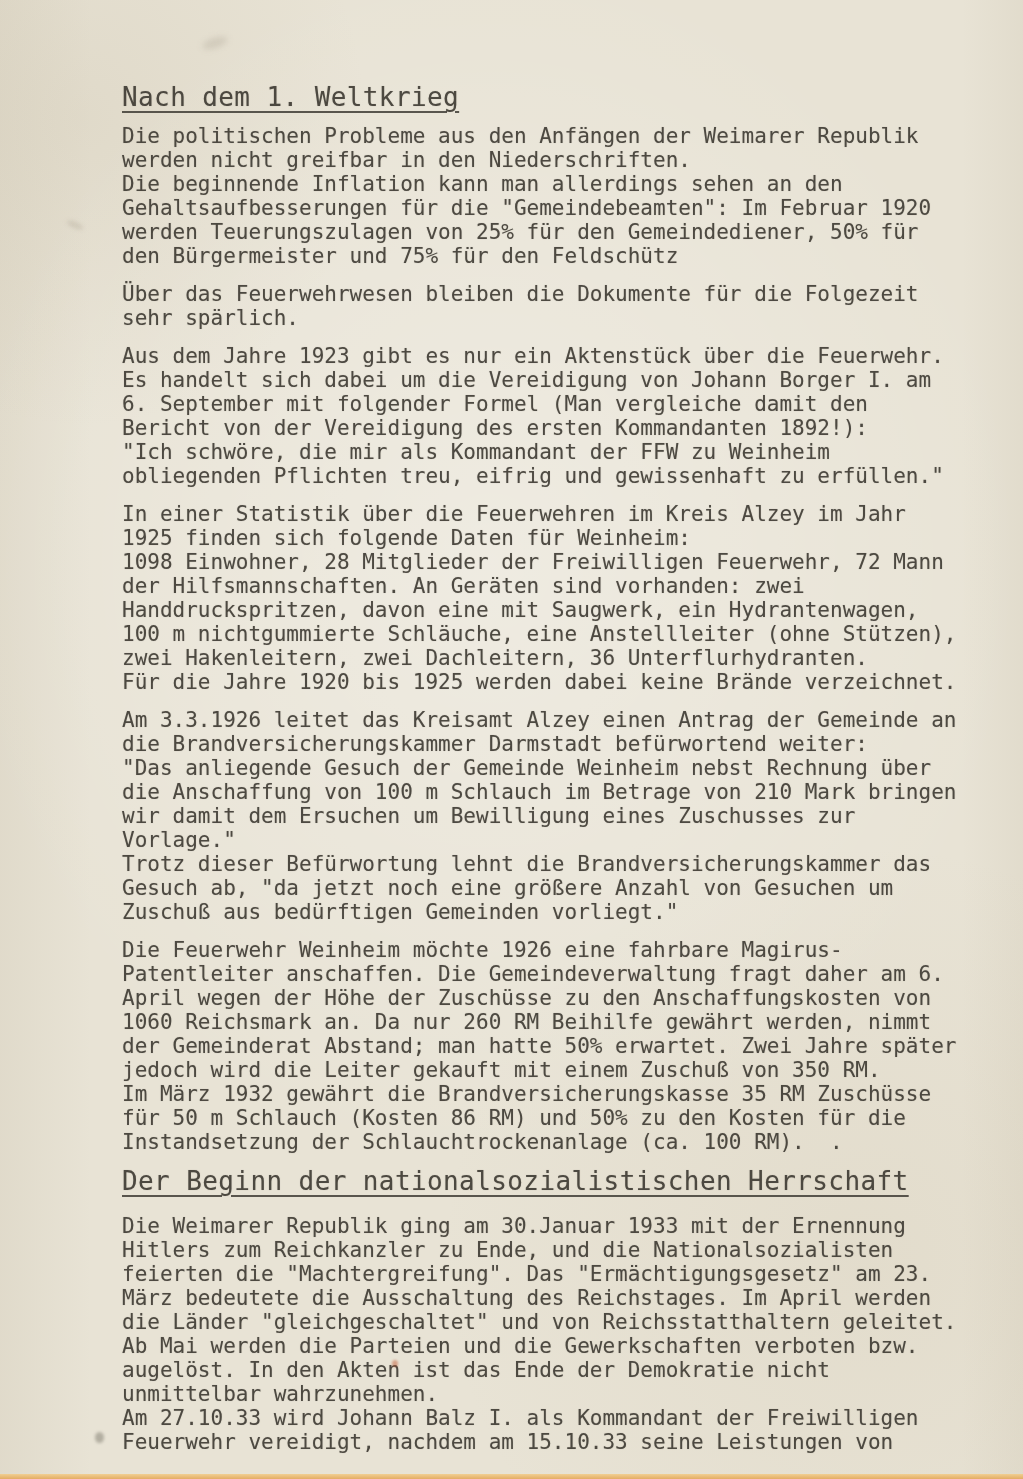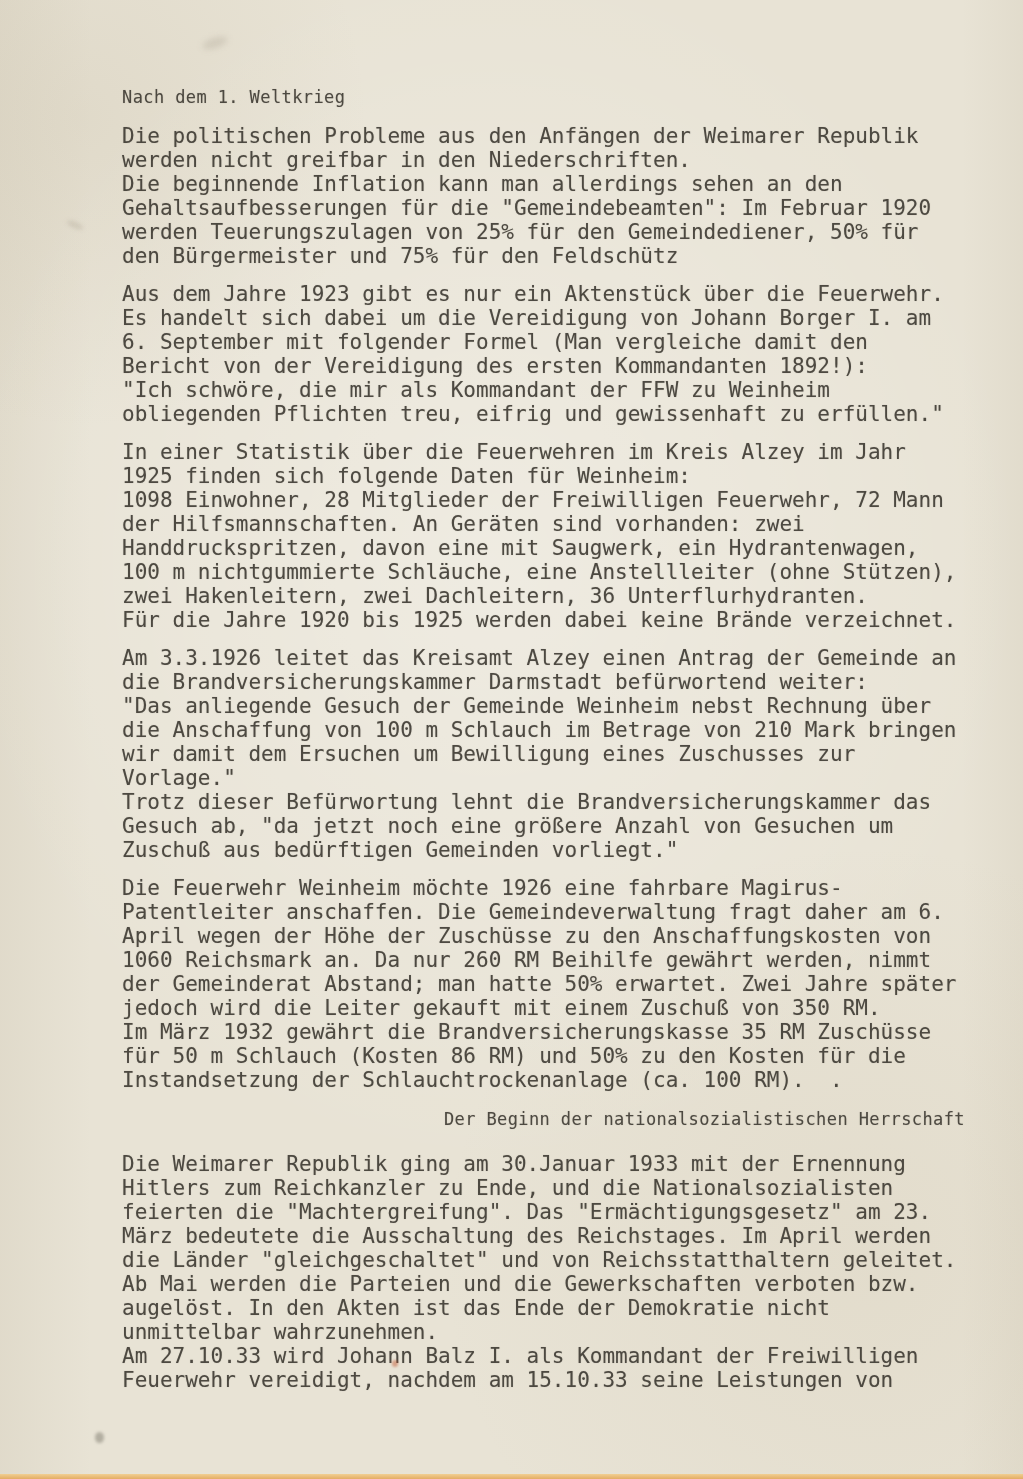--- a/index.html
+++ b/index.html
@@ -29,34 +29,34 @@
   
   .page::after {
     content: "";
     position: absolute;
     left: 0; right: 0; bottom: 0;
     height: 5px;
     background: linear-gradient(180deg, #f2cd8b 0%, #e3a759 100%);
     opacity: 0.9;
   }
   .heading {
-    font-size: 17px;
+    font-size: 26px;
     font-weight: normal;
     line-height: 26px;
     margin: 0 0 14px 0;
     letter-spacing: 0.4px;
+    text-decoration: underline;
     text-decoration-thickness: 2px;
     text-underline-offset: 5px;
     text-decoration-color: rgba(58, 55, 48, 0.75);
     white-space: pre;
   }
   .heading.second {
     margin-top: 12px;
     margin-bottom: 20px;
-    text-align: right;
   }
   .para {
     font-size: 21px;
     line-height: 24px;
     letter-spacing: 0;
     margin: 8px 0 14px 0;
     white-space: pre-wrap;
   }
   .smudge {
     position: absolute;
@@ -78,20 +78,22 @@
 
   <h2 class="heading">Nach dem 1. Weltkrieg</h2>
 
   <p class="para">Die politischen Probleme aus den Anfängen der Weimarer Republik
 werden nicht greifbar in den Niederschriften.
 Die beginnende Inflation kann man allerdings sehen an den
 Gehaltsaufbesserungen für die "Gemeindebeamten": Im Februar 1920
 werden Teuerungszulagen von 25% für den Gemeindediener, 50% für
 den Bürgermeister und 75% für den Feldschütz</p>
 
+  <p class="para">Über das Feuerwehrwesen bleiben die Dokumente für die Folgezeit
+sehr spärlich.</p>
 
   <p class="para">Aus dem Jahre 1923 gibt es nur ein Aktenstück über die Feuerwehr.
 Es handelt sich dabei um die Vereidigung von Johann Borger I. am
 6. September mit folgender Formel (Man vergleiche damit den
 Bericht von der Vereidigung des ersten Kommandanten 1892!):
 "Ich schwöre, die mir als Kommandant der FFW zu Weinheim
 obliegenden Pflichten treu, eifrig und gewissenhaft zu erfüllen."</p>
 
   <p class="para">In einer Statistik über die Feuerwehren im Kreis Alzey im Jahr
 1925 finden sich folgende Daten für Weinheim:

